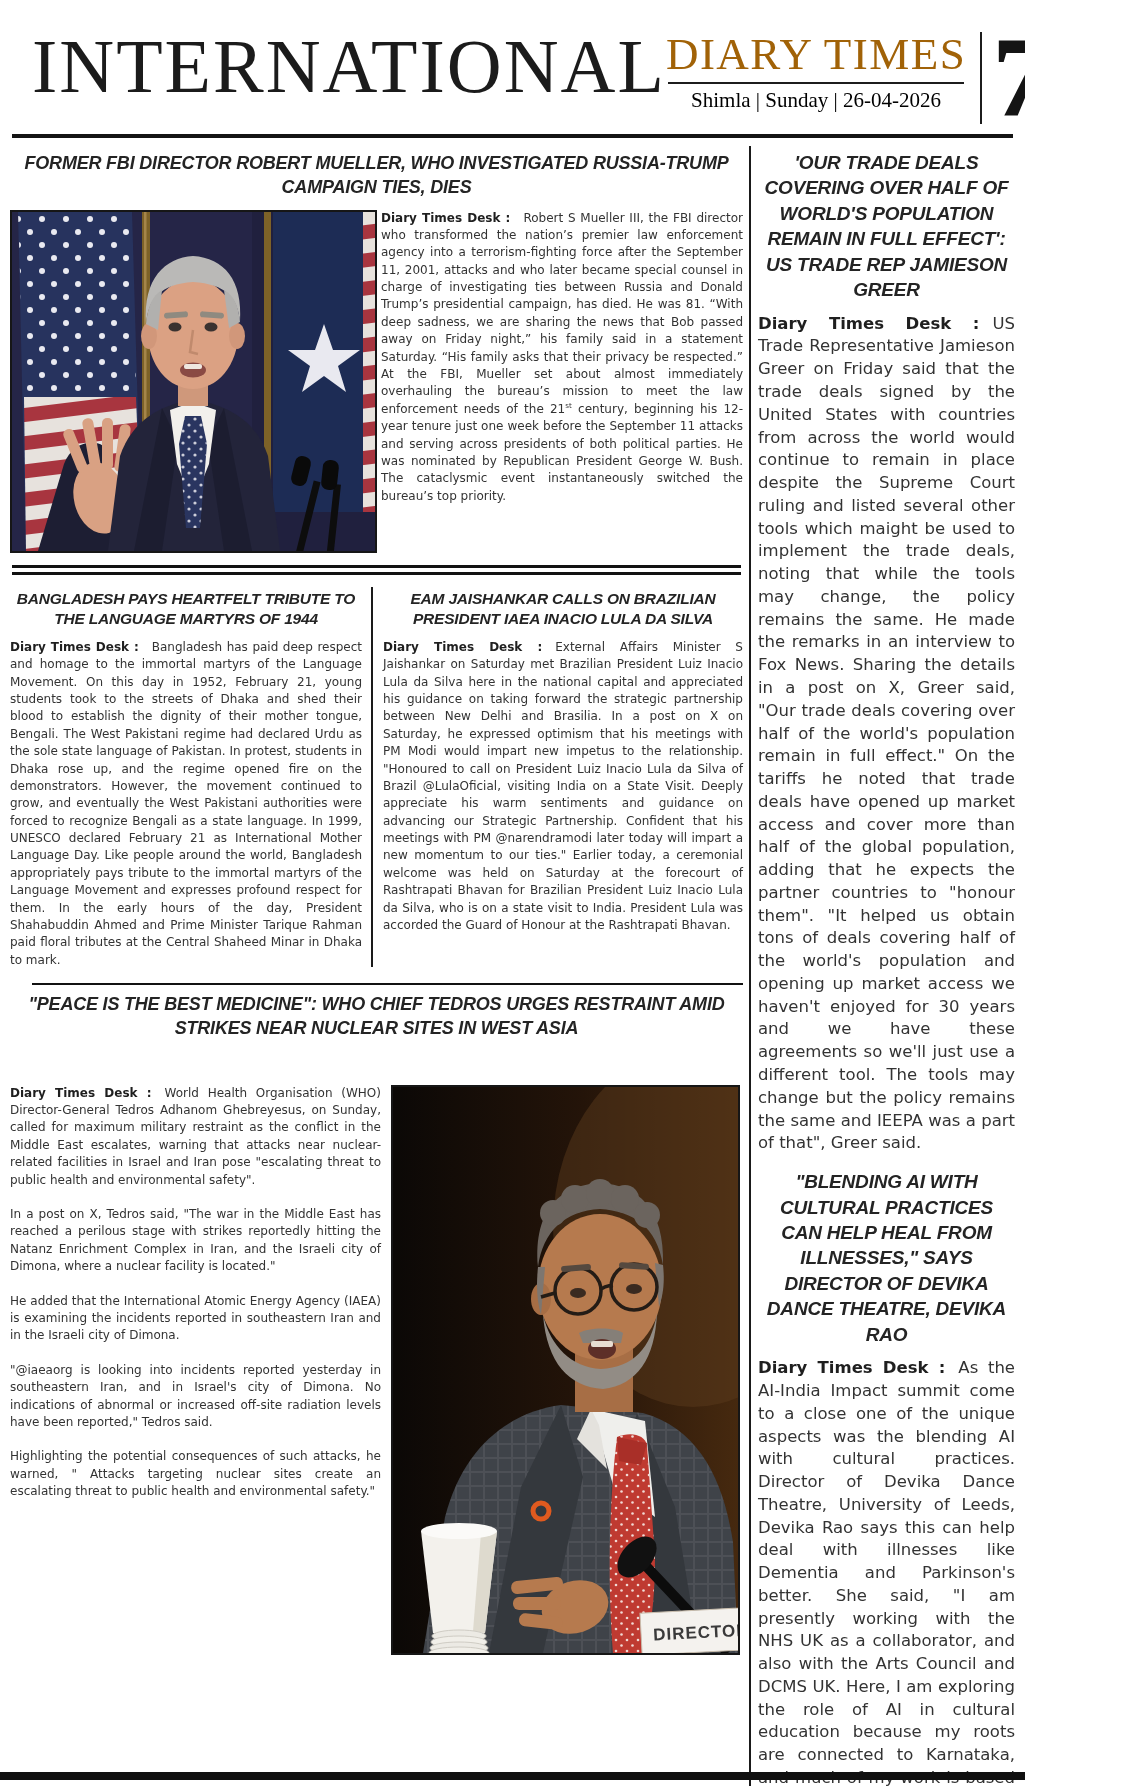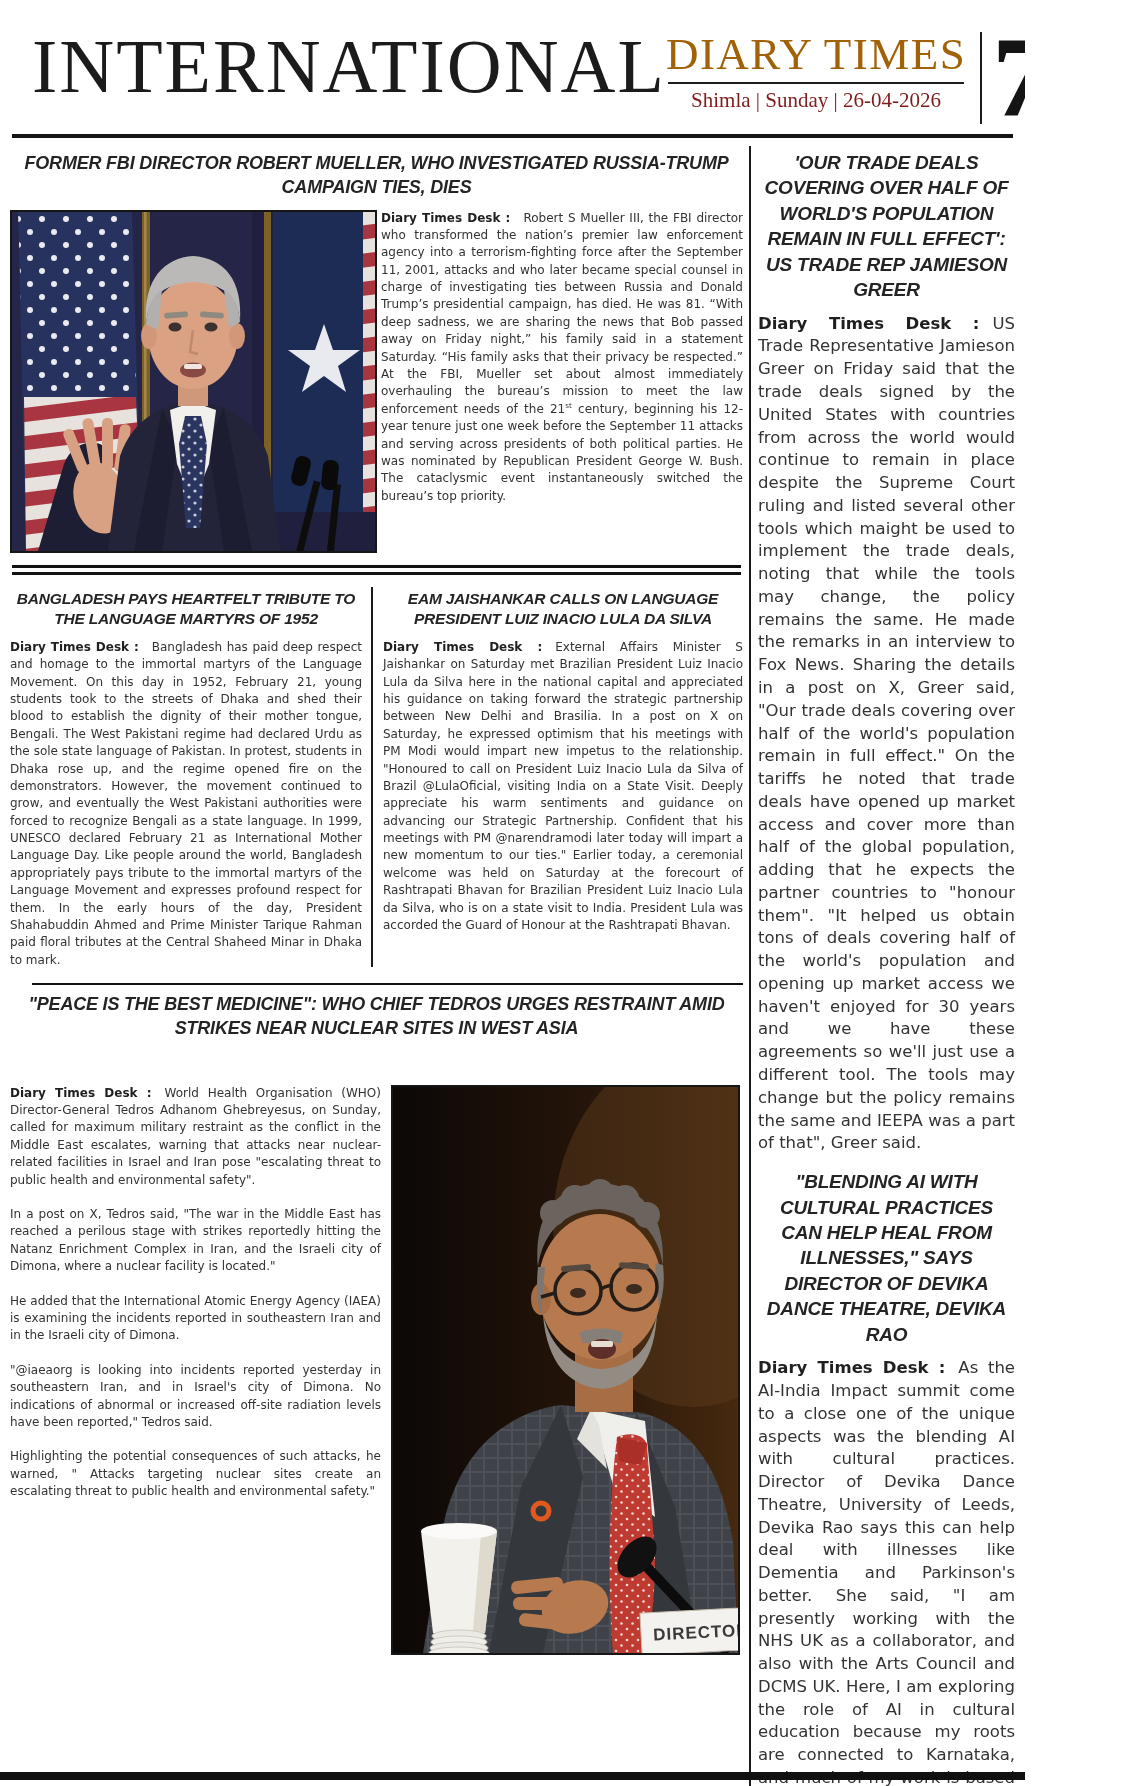--- a/index.html
+++ b/index.html
@@ -5,21 +5,21 @@
   html,body{margin:0;padding:0;background:#ffffff;}
   .page{width:1025px;height:1786px;background:#fff;position:relative;overflow:hidden;
         font-family:"DejaVu Sans",sans-serif;color:#2e2e2e;box-sizing:border-box;padding:0 10px;}
   
   .masthead{display:flex;justify-content:space-between;align-items:flex-start;padding:30px 4px 0 22px;}
   .section-title{font-family:"Liberation Serif",serif;font-size:76px;line-height:.95;letter-spacing:2px;color:#1b1b1b;}
   .mast-right{display:flex;align-items:stretch;margin-top:2px;}
   .mast-center{text-align:center;padding:0 12px 0 0;}
   .paper-name{font-family:"Liberation Serif",serif;font-size:45px;line-height:1;letter-spacing:1.5px;color:#a16207;white-space:nowrap;}
   .mast-rule{border-top:2.5px solid #1c1c1c;margin:5px 2px 4px;}
-  .edition-line{font-family:"Liberation Serif",serif;font-size:21px;color:#7f1d1d;white-space:nowrap;}
+  .edition-line{font-family:"Liberation Serif",serif;font-size:21px;color:#000000;white-space:nowrap;}
   .mast-vline{width:2px;background:#1c1c1c;margin:0 10px 0 2px;}
   .page-number{font-family:"Liberation Serif",serif;font-weight:700;font-size:115px;line-height:.8;color:#141414;}
   .header-rule{border-top:4px solid #141414;margin:10px 2px 0;}
   
   .content{display:flex;align-items:stretch;padding-top:6px;}
   .left-region{width:733px;flex:none;}
   .main-vline{width:2px;background:#1a1a1a;flex:none;margin:2px 4px 4px 6px;}
   .right-region{flex:1;min-width:0;padding:0 0 0 3px;}
   
   .hl{font-family:"Liberation Sans",sans-serif;font-weight:700;color:#242424;text-align:center;margin:0;font-style:italic;}
@@ -145,26 +145,26 @@
             </svg>
           </div>
           <p class="body-txt"><strong class="byline">Diary Times Desk :</strong><span>Robert S Mueller III, the FBI director who transformed the nation’s premier law enforcement agency into a terrorism-fighting force after the September 11, 2001, attacks and who later became special counsel in charge of investigating ties between Russia and Donald Trump’s presidential campaign, has died. He was 81. “With deep sadness, we are sharing the news that Bob passed away on Friday night,” his family said in a statement Saturday. “His family asks that their privacy be respected.” At the FBI, Mueller set about almost immediately overhauling the bureau’s mission to meet the law enforcement needs of the 21</span><sup>st</sup><span> century, beginning his 12-year tenure just one week before the September 11 attacks and serving across presidents of both political parties. He was nominated by Republican President George W. Bush. The cataclysmic event instantaneously switched the bureau’s top priority.</span></p>
         </div>
       </section>
 
       <div class="double-rule"></div>
 
       <div class="mid-row">
         <section class="mid-col-left">
-          <h2 class="hl hl-mid">BANGLADESH PAYS HEARTFELT TRIBUTE TO THE LANGUAGE MARTYRS OF 1952</h2>
+          <h2 class="hl hl-mid">BANGLADESH PAYS HEARTFELT TRIBUTE TO THE LANGUAGE MARTYRS OF 1944</h2>
           <p class="body-txt"><strong class="byline">Diary Times Desk :</strong><span>Bangladesh has paid deep respect and homage to the immortal martyrs of the Language Movement. On this day in 1952, February 21, young students took to the streets of Dhaka and shed their blood to establish the dignity of their mother tongue, Bengali. The West Pakistani regime had declared Urdu as the sole state language of Pakistan. In protest, students in Dhaka rose up, and the regime opened fire on the demonstrators. However, the movement continued to grow, and eventually the West Pakistani authorities were forced to recognize Bengali as a state language. In 1999, UNESCO declared February 21 as International Mother Language Day. Like people around the world, Bangladesh appropriately pays tribute to the immortal martyrs of the Language Movement and expresses profound respect for them. In the early hours of the day, President Shahabuddin Ahmed and Prime Minister Tarique Rahman paid floral tributes at the Central Shaheed Minar in Dhaka to mark.</span></p>
         </section>
         <div class="mid-vline"></div>
         <section class="mid-col-right">
-          <h2 class="hl hl-mid">EAM JAISHANKAR CALLS ON LANGUAGE PRESIDENT LUIZ INACIO LULA DA SILVA</h2>
+          <h2 class="hl hl-mid">EAM JAISHANKAR CALLS ON BRAZILIAN PRESIDENT IAEA INACIO LULA DA SILVA</h2>
           <p class="body-txt"><strong class="byline">Diary Times Desk :</strong><span>External Affairs Minister S Jaishankar on Saturday met Brazilian President Luiz Inacio Lula da Silva here in the national capital and appreciated his guidance on taking forward the strategic partnership between New Delhi and Brasilia. In a post on X on Saturday, he expressed optimism that his meetings with PM Modi would impart new impetus to the relationship. "Honoured to call on President Luiz Inacio Lula da Silva of Brazil @LulaOficial, visiting India on a State Visit. Deeply appreciate his warm sentiments and guidance on advancing our Strategic Partnership. Confident that his meetings with PM @narendramodi later today will impart a new momentum to our ties." Earlier today, a ceremonial welcome was held on Saturday at the forecourt of Rashtrapati Bhavan for Brazilian President Luiz Inacio Lula da Silva, who is on a state visit to India. President Lula was accorded the Guard of Honour at the Rashtrapati Bhavan.</span></p>
         </section>
       </div>
 
       <div class="single-rule"></div>
 
       <section>
         <h1 class="hl hl-big">"PEACE IS THE BEST MEDICINE": WHO CHIEF TEDROS URGES RESTRAINT AMID STRIKES NEAR NUCLEAR SITES IN WEST ASIA</h1>
         <div class="row who-row">
           <div class="who-text">

